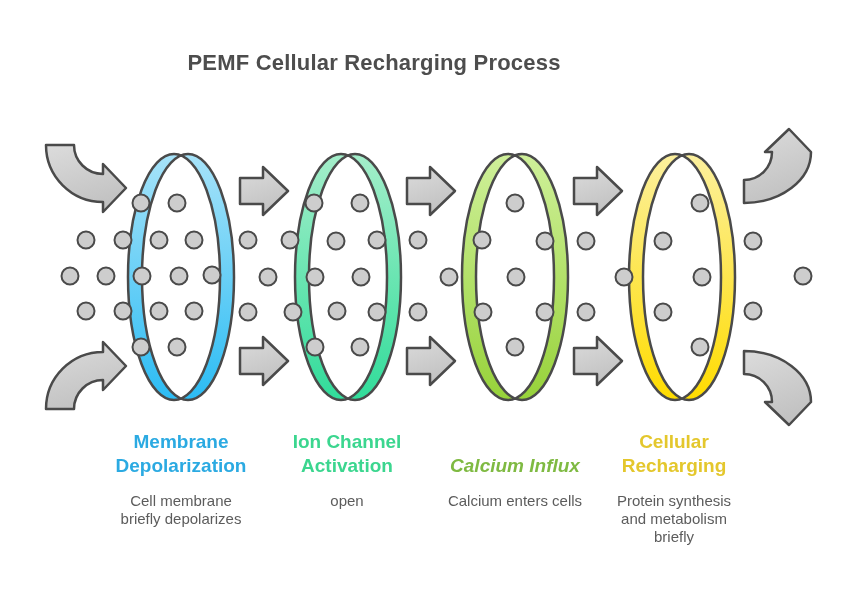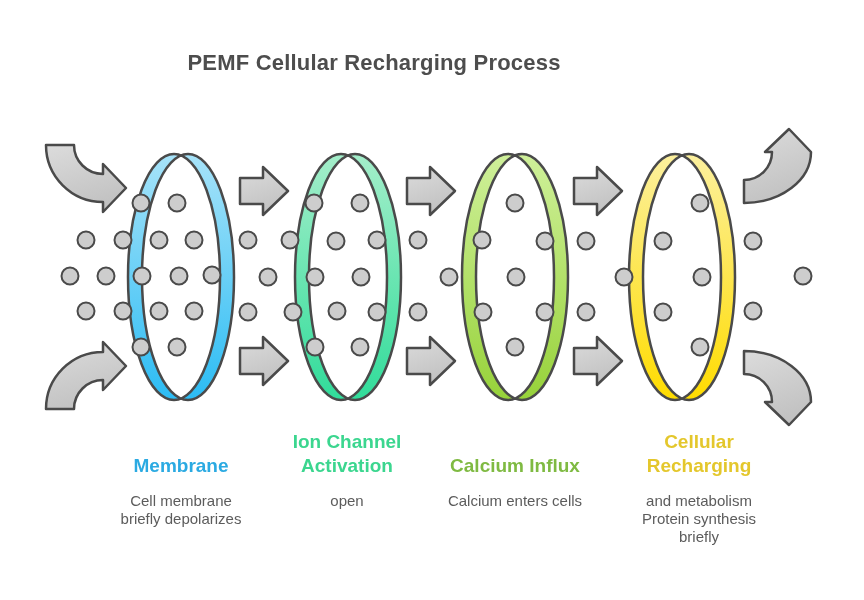--- a/index.html
+++ b/index.html
@@ -19,21 +19,21 @@
   .arrow{fill:url(#grad-arrow);stroke:var(--outline,#4A4A4A);stroke-width:2.5;stroke-linejoin:round;}
   .stage-col{
     position:absolute;top:428px;width:174px;text-align:center;
   }
   .stage-heading{
     height:50px;display:flex;flex-direction:column;justify-content:flex-end;
     font-size:19px;font-weight:700;line-height:24px;
   }
   .stage-col:nth-of-type(1) .stage-heading{color:var(--stage0,#2BAAE2);justify-content:flex-end;}
   .stage-col:nth-of-type(2) .stage-heading{color:var(--stage1,#3BD68F);}
-  .stage-col:nth-of-type(3) .stage-heading{color:var(--stage2,#7FBA42);}
+  .stage-col:nth-of-type(3) .stage-heading{color:var(--stage2,#7FBA42);font-style:italic;}
   .stage-col:nth-of-type(4) .stage-heading{color:var(--stage3,#E4C72C);}
   .stage-desc{
     margin-top:14px;font-size:15px;line-height:18px;color:var(--desc-color,#5C5C5C);
     font-weight:400;
   }
 </style>
 </head>
 <body>
 
 <div class="canvas">
@@ -140,20 +140,21 @@
       <path class="arrow" d="M46 145 A57 57 0 0 0 103 202 L103 212 L126 188 L103 164 L103 174 A29 29 0 0 1 74 145 Z"></path>
       <path class="arrow" d="M46 409 A57 57 0 0 1 103 352 L103 342 L126 366 L103 390 L103 380 A29 29 0 0 0 74 409 Z"></path>
       <path class="arrow" d="M744 180 A28 28 0 0 0 772 152 L765 152 L789 129 L811 152 A67 51 0 0 1 744 203 Z"></path>
       <path class="arrow" d="M744 374 A28 28 0 0 1 772 402 L765 402 L789 425 L811 402 A67 51 0 0 0 744 351 Z"></path>
     </g>
   </svg>
 
   <div class="stage-col" style="left:94px">
     <div class="stage-heading">
       <div>Membrane</div>
+      <div>Depolarization</div>
     </div>
     <div class="stage-desc">
       <div>Cell membrane</div>
       <div>briefly depolarizes</div>
     </div>
   </div>
 
   <div class="stage-col" style="left:260px">
     <div class="stage-heading">
       <div>Ion Channel</div>
@@ -166,25 +167,25 @@
 
   <div class="stage-col" style="left:428px">
     <div class="stage-heading">
       <div>Calcium Influx</div>
     </div>
     <div class="stage-desc">
       <div>Calcium enters cells</div>
     </div>
   </div>
 
-  <div class="stage-col" style="left:612px">
+  <div class="stage-col" style="left:587px">
     <div class="stage-heading">
       <div>Cellular</div>
       <div>Recharging</div>
     </div>
     <div class="stage-desc">
+      <div>Protein synthesis</div>
       <div>and metabolism</div>
-      <div>Protein synthesis</div>
       <div>briefly</div>
     </div>
   </div>
 
 </div>
 
 </body></html>

